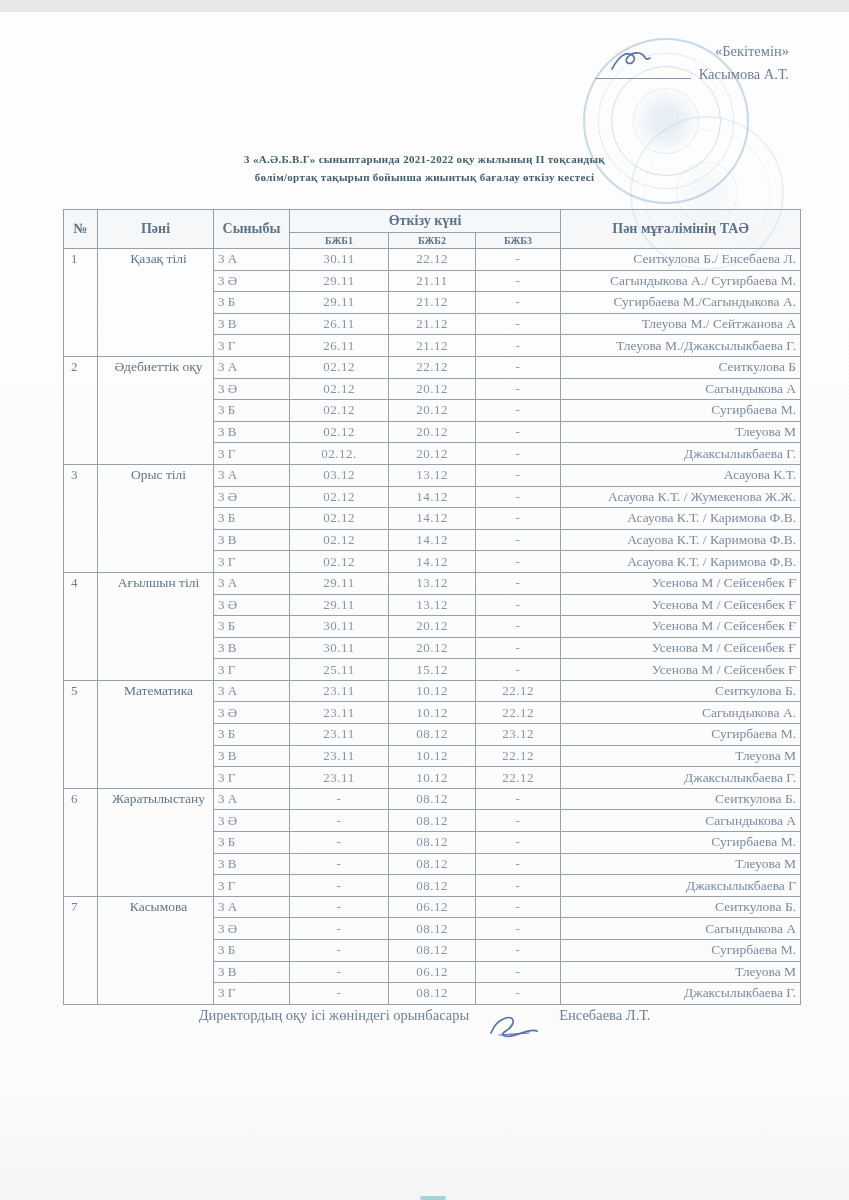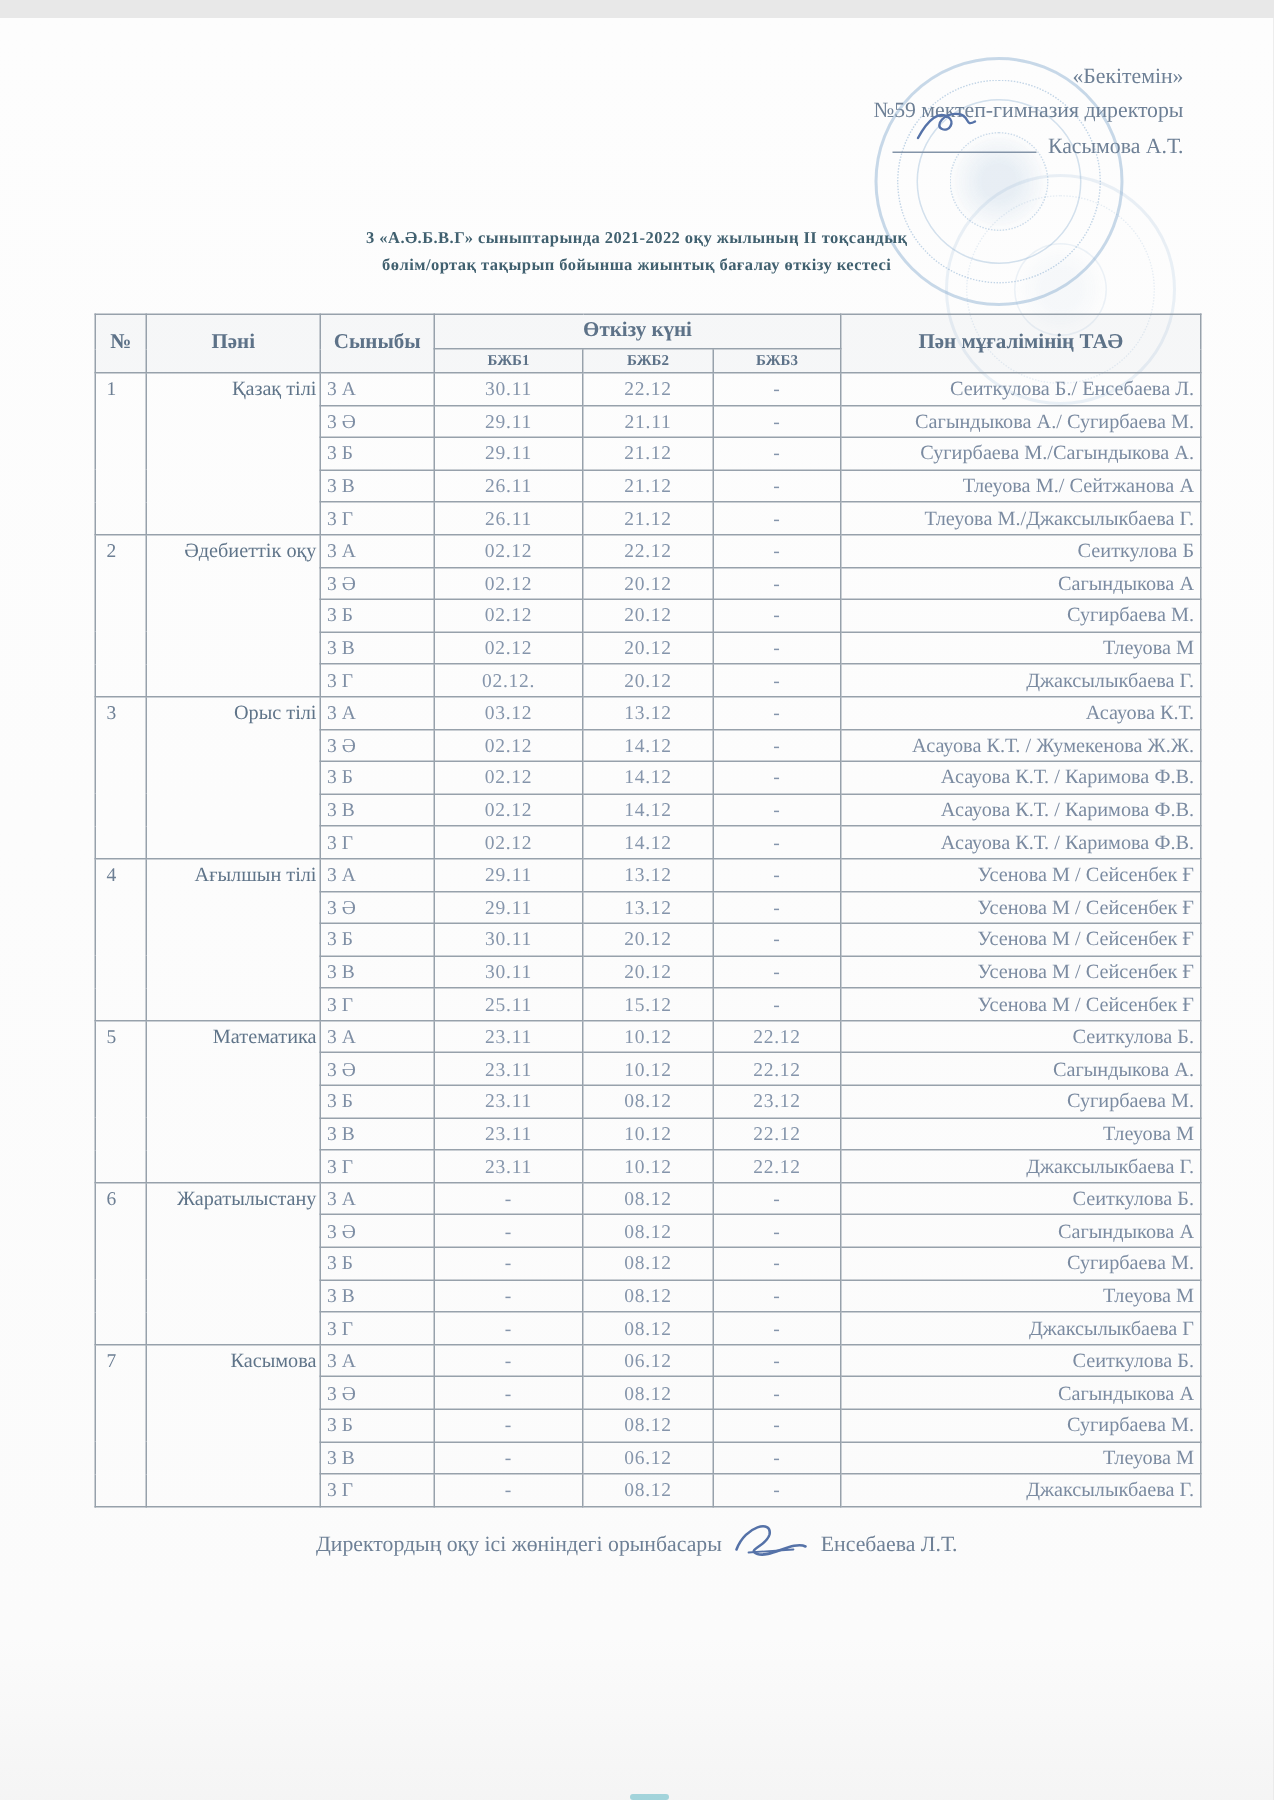--- a/index.html
+++ b/index.html
@@ -61,29 +61,29 @@
     border:1px solid #97a1ab; padding:0 4px; overflow:hidden;
   }
   #schedule thead th {
     font-weight:bold; color:#5d7288; text-align:center;
     background:rgba(120,135,150,.05);
   }
   #schedule thead tr.h1 th { height:22px; font-size:14px; }
   #schedule thead tr.h2 th { height:15px; font-size:10px; }
   #schedule tbody td { height:20.6px; }
   #schedule td.num { text-align:left; vertical-align:top; padding:2px 0 0 7px; color:#6d7f94; }
-  #schedule td.subject { text-align:right; vertical-align:top; padding:2px 2px 0 8px; color:#5f7489; font-size:13.5px; }
+  #schedule td.subject { text-align:center; vertical-align:top; padding:2px 2px 0 8px; color:#5f7489; font-size:13.5px; }
   #schedule td.cls { text-align:left; color:#7e8ea4; }
   #schedule td.date { text-align:center; color:#8595ab; letter-spacing:.5px; }
   #schedule td.teacher { text-align:right; padding-left:7px; color:#7b8ba1; font-size:13.5px; white-space:nowrap; }
 
   
   #footer {
     position:absolute; top:995px; left:0; width:100%; z-index:2;
-    display:flex; justify-content:center; align-items:flex-end; gap:4px;
+    display:flex; justify-content:center; gap:16px;
     font-size:14.5px; color:#6e8096;
   }
   #footer .sig2 { position:relative; top:4px; }
 
   
   #scan-edge { position:absolute; left:0; right:0; bottom:0; height:9px;
     background:linear-gradient(to bottom, rgba(0,0,0,0) 0%, rgba(0,0,0,.06) 100%); }
   #artifact-dash { position:absolute; left:420px; top:1184px; width:26px; height:4px;
     background:#5fb8c4; opacity:.55; border-radius:2px; }
 </style>
@@ -97,21 +97,20 @@
     <div class="ring2"></div>
     <div class="core"></div>
   </div>
   <div class="stamp" id="stamp2">
     <div class="ring1"></div>
     <div class="core"></div>
   </div>
 
   <div id="approval">
     <div>«Бекітемін»</div>
-    <div>№59 мектеп-гимназия директоры</div>
     <div>
       <span class="sig-line">
         <svg width="52" height="26" viewBox="0 0 52 26">
           <path d="M3 21 C10 8, 17 3, 23 7 C28 10, 24 17, 19 15 C14 13, 20 4, 30 5 C38 6, 34 14, 41 10" fill="none" stroke="#5572a8" stroke-width="1.6" stroke-linecap="round"></path>
         </svg>
       </span><span>Касымова А.Т.</span>
     </div>
   </div>
 
   <div id="title">

